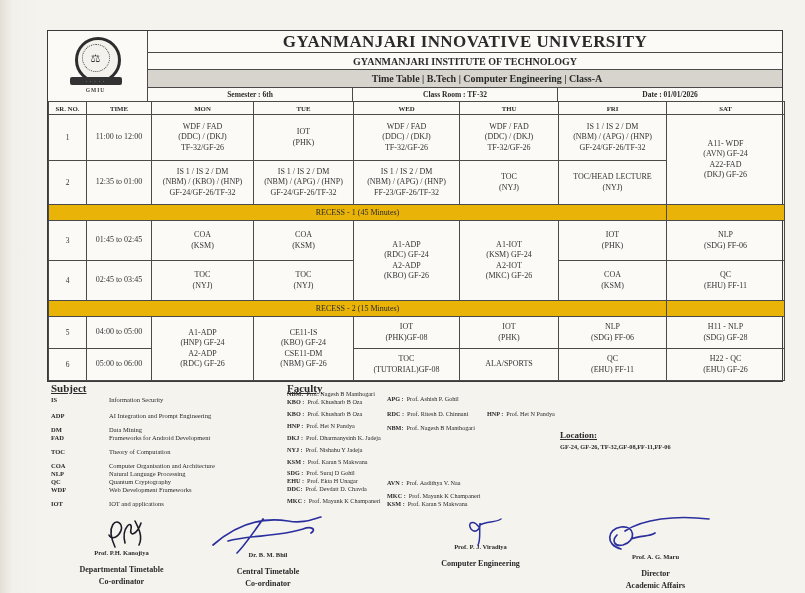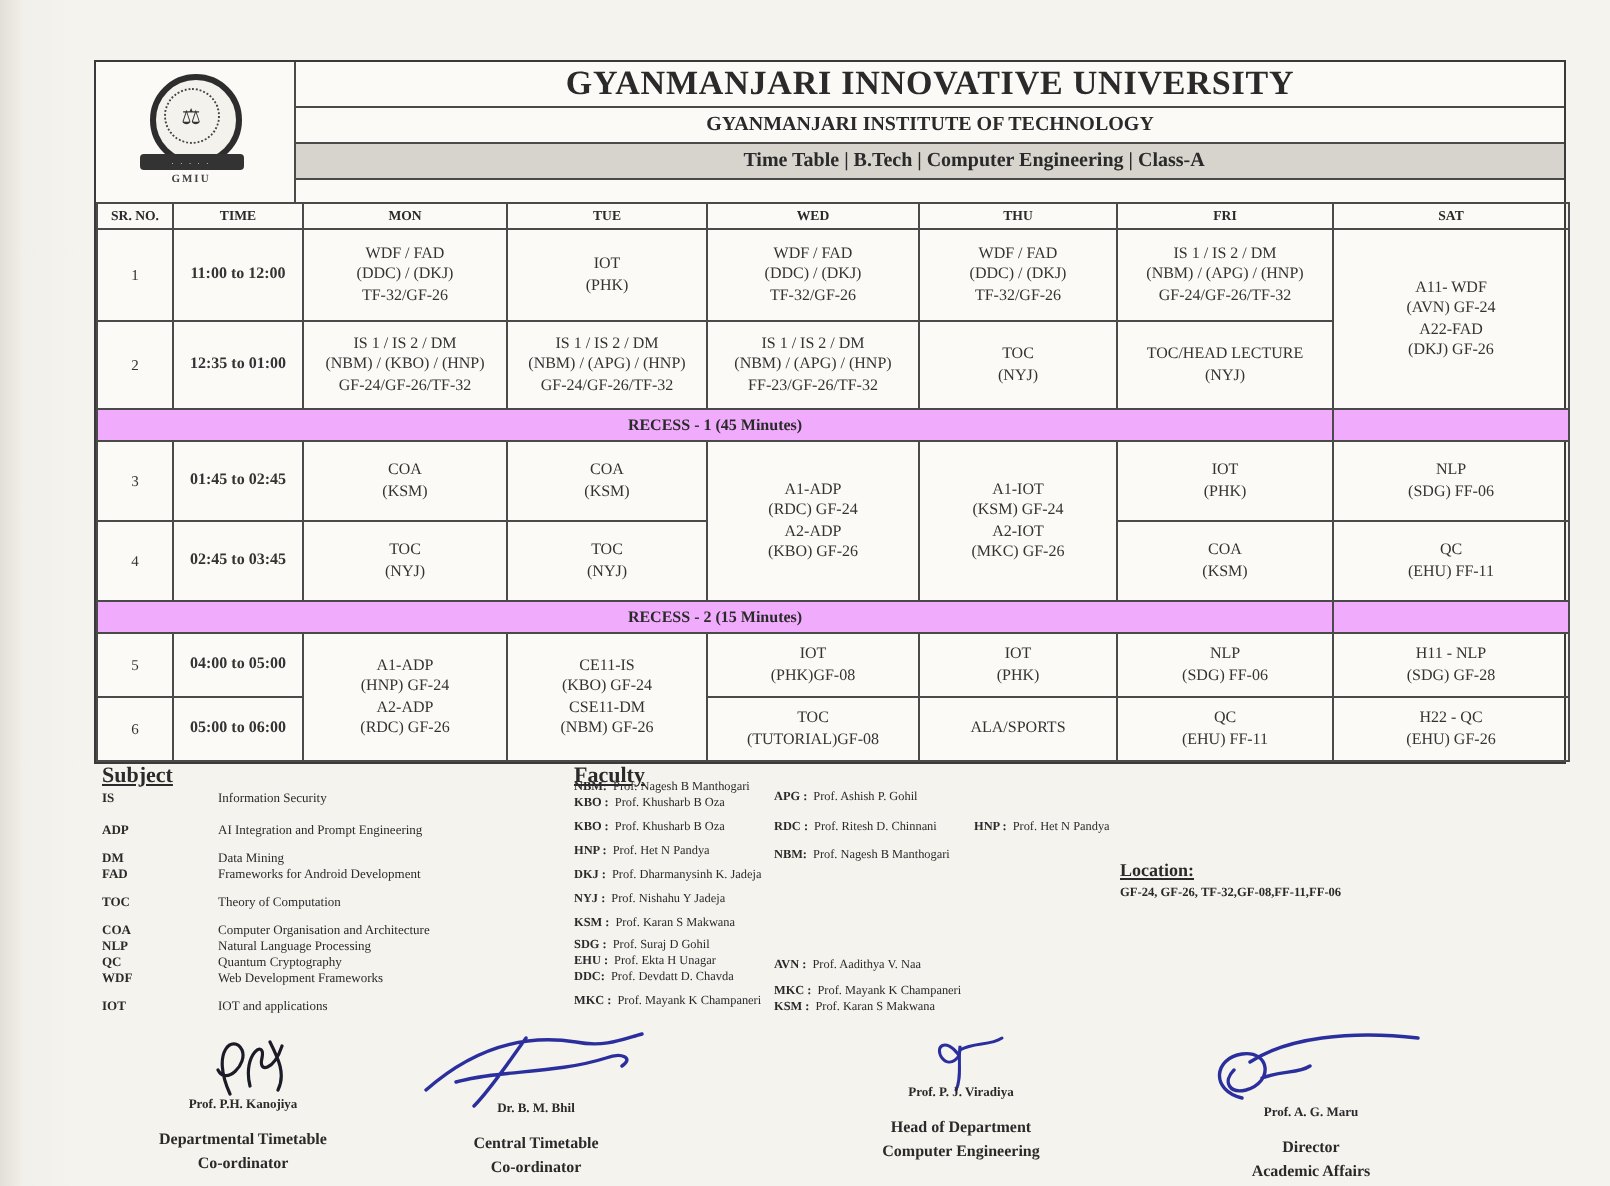--- a/index.html
+++ b/index.html
@@ -18,22 +18,22 @@
   .meta-cell{display:flex;align-items:center;justify-content:center;box-sizing:border-box;}
   .meta-sem{width:205px;border-right:1px solid #4a4a4a;}
   .meta-room{width:205px;border-right:1px solid #4a4a4a;}
   .meta-date{flex:1;}
 
   table.tt{border-collapse:collapse;width:736px;table-layout:fixed;}
   .tt td,.tt th{border:1px solid #4a4a4a;text-align:center;vertical-align:middle;padding:1px;white-space:pre-line;font-family:"Liberation Serif",serif;}
   .tt th{font-size:6.8px;font-weight:bold;}
   .cell{font-size:8px;line-height:1.3;color:#333;}
   .srcell{font-size:7.5px;}
-  .timecell{font-size:8px;font-weight:bold;}
-  .recess td{background:#f0abfc;font-weight:bold;font-size:8px;height:15px;padding:0;}
+  .timecell{font-size:8px;font-weight:normal;}
+  .recess td{background:#eab308;font-weight:normal;font-size:8px;height:15px;padding:0;}
   tr.h1{height:46px;} tr.h2{height:44px;} tr.h3{height:40px;} tr.h4{height:40px;} tr.h5{height:32px;} tr.h6{height:32px;} tr.hd{height:13px;}
 
   
   .logo{position:relative;width:62px;height:60px;}
   .logo-ring{position:absolute;left:8px;top:1px;width:40px;height:40px;border:3px solid #2d2d2d;border-radius:50%;background:#f4f2ec;}
   .logo-ring-inner{position:absolute;left:4px;top:4px;width:26px;height:26px;border:1px dotted #444;border-radius:50%;display:flex;align-items:center;justify-content:center;font-size:11px;color:#333;}
   .logo-ribbon{position:absolute;left:3px;top:41px;width:52px;height:8px;background:#333;border-radius:2px;color:#eee;font-size:4px;display:flex;align-items:center;justify-content:center;letter-spacing:1px;}
   .logo-word{position:absolute;left:0;top:51px;width:58px;text-align:center;font-size:5.5px;font-weight:bold;color:#444;letter-spacing:1px;}
 
   
@@ -76,20 +76,25 @@
             <div class="logo-ring-inner">⚖</div>
           </div>
           <div class="logo-ribbon">· · · · ·</div>
           <div class="logo-word">GMIU</div>
         </div>
       </div>
       <div class="hdr-right">
         <div class="hdr-title">GYANMANJARI INNOVATIVE UNIVERSITY</div>
         <div class="hdr-inst">GYANMANJARI INSTITUTE OF TECHNOLOGY</div>
         <div class="hdr-band">Time Table  |  B.Tech  |  Computer Engineering  |  Class-A</div>
+        <div class="hdr-meta">
+          <div class="meta-cell meta-sem">Semester : 6th</div>
+          <div class="meta-cell meta-room">Class Room : TF-32</div>
+          <div class="meta-cell meta-date">Date : 01/01/2026</div>
+        </div>
       </div>
     </div>
 
     <table class="tt">
       <colgroup>
         <col style="width:38px">
           <col style="width:65px">
           <col style="width:102px">
           <col style="width:100px">
         <col style="width:106px">
@@ -371,21 +376,20 @@
       <div>Co-ordinator</div>
     </div>
   </div>
 
   <div class="sig-block sb3">
     <svg class="sig-svg" width="60" height="34" viewBox="0 0 60 34">
       <path d="M28,12 C22,4 16,8 20,14 C24,19 30,14 29,8 C28,16 30,24 27,30 M29,10 C36,6 44,8 50,4" fill="none" stroke="#2b2f9e" stroke-width="1.5" stroke-linecap="round"></path>
     </svg>
     <div class="sig-name">Prof. P. J. Viradiya</div>
     <div class="sig-role">
-      <div>Head of Department</div>
       <div>Computer Engineering</div>
     </div>
   </div>
 
   <div class="sig-block sb4">
     <svg class="sig-svg" width="130" height="44" viewBox="0 0 130 44">
       <path d="M30,34 C14,30 16,14 30,12 C44,10 46,26 32,30 C24,32 20,26 26,20 M34,16 C52,4 84,0 118,4 M40,24 C50,20 58,22 64,18" fill="none" stroke="#2b2f9e" stroke-width="1.7" stroke-linecap="round"></path>
     </svg>
     <div class="sig-name">Prof. A. G. Maru</div>
     <div class="sig-role">

